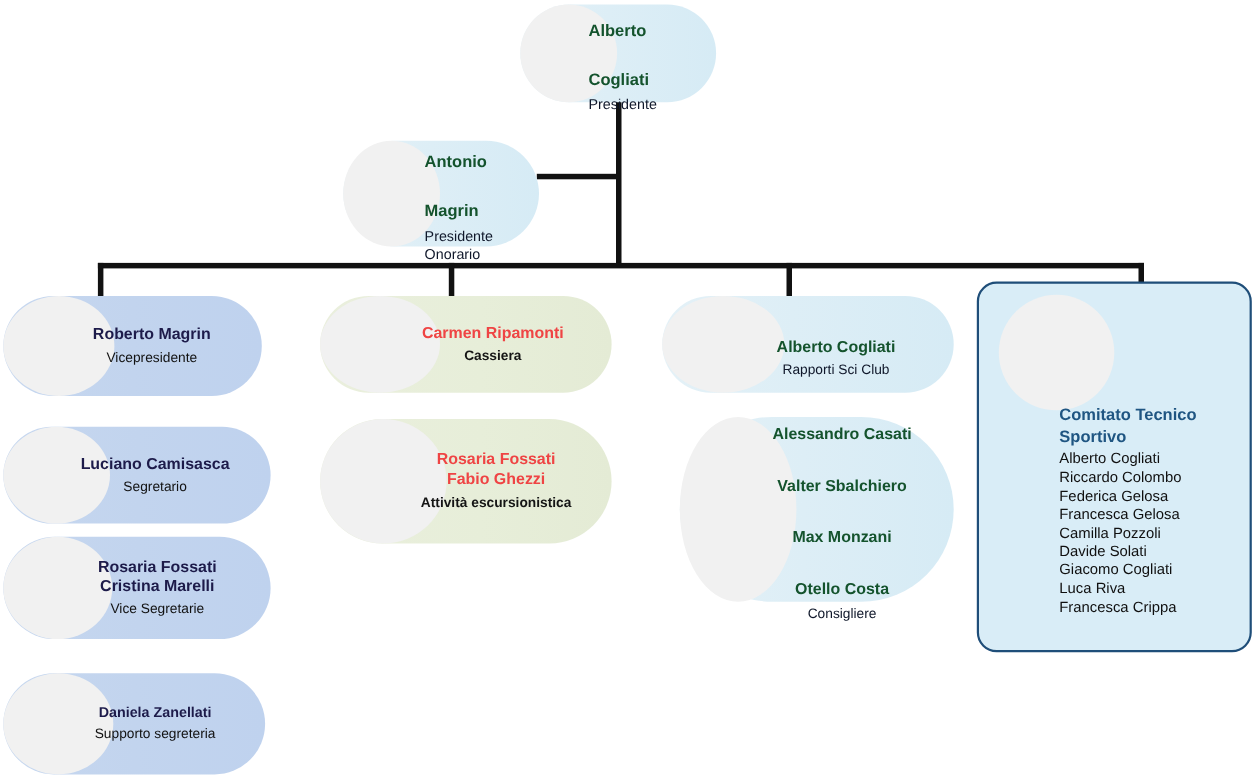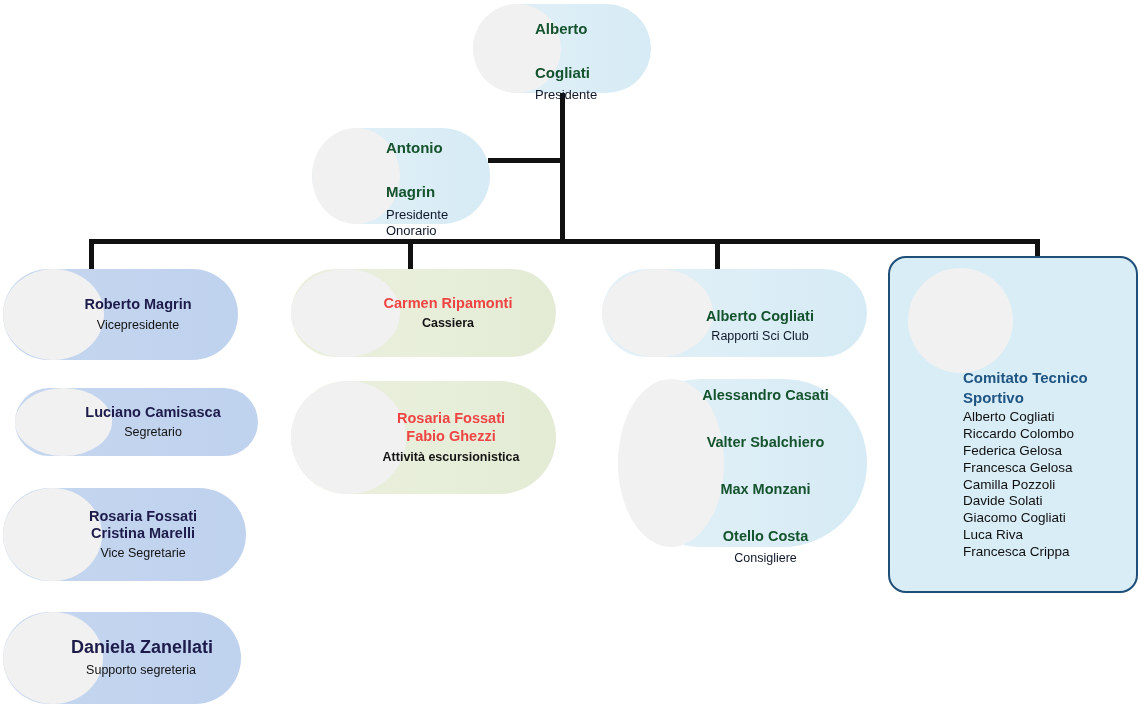--- a/index.html
+++ b/index.html
@@ -157,21 +157,21 @@
 
   <div class="node v-blue" style="left:3px; top:269px; width:235px; height:91px;">
     <div class="body"></div>
     <div class="cap" style="width:101px;"></div>
     <div class="txt" style="width:140px;">
       <div class="nm" style="font-size:14.5px; margin-bottom:4px;">Roberto Magrin</div>
       <div class="rl" style="font-size:12.5px;">Vicepresidente</div>
     </div>
   </div>
 
-  <div class="node v-blue" style="left:15px; top:388px; width:243px; height:68px;">
+  <div class="node v-blue" style="left:3px; top:388px; width:243px; height:88px;">
     <div class="body"></div>
     <div class="cap" style="width:97px;"></div>
     <div class="txt" style="width:150px;">
       <div class="nm" style="font-size:14.5px; margin-bottom:4px;">Luciano Camisasca</div>
       <div class="rl" style="font-size:12.5px;">Segretario</div>
     </div>
   </div>
 
   <div class="node v-blue" style="left:3px; top:488px; width:243px; height:93px;">
     <div class="body"></div>
@@ -180,21 +180,21 @@
       <div class="nm" style="font-size:14.5px;">Rosaria Fossati</div>
       <div class="nm" style="font-size:14.5px; margin-bottom:3px;">Cristina Marelli</div>
       <div class="rl" style="font-size:12.5px;">Vice Segretarie</div>
     </div>
   </div>
 
   <div class="node v-blue" style="left:3px; top:612px; width:238px; height:92px;">
     <div class="body"></div>
     <div class="cap" style="width:100px;"></div>
     <div class="txt" style="width:140px;">
-      <div class="nm" style="font-size:18px; margin-bottom:4px;">Daniela Zanellati</div>
+      <div class="nm" style="font-size:13px; margin-bottom:4px;">Daniela Zanellati</div>
       <div class="rl" style="font-size:12.5px;">Supporto segreteria</div>
     </div>
   </div>
 
   <div class="node v-green" style="left:291px; top:269px; width:265px; height:88px;">
     <div class="body"></div>
     <div class="cap" style="width:109px;"></div>
     <div class="txt" style="width:156px;">
       <div class="nm" style="font-size:14.5px; margin-bottom:4px;">Carmen Ripamonti</div>
       <div class="rl" style="font-size:12.5px;">Cassiera</div>

